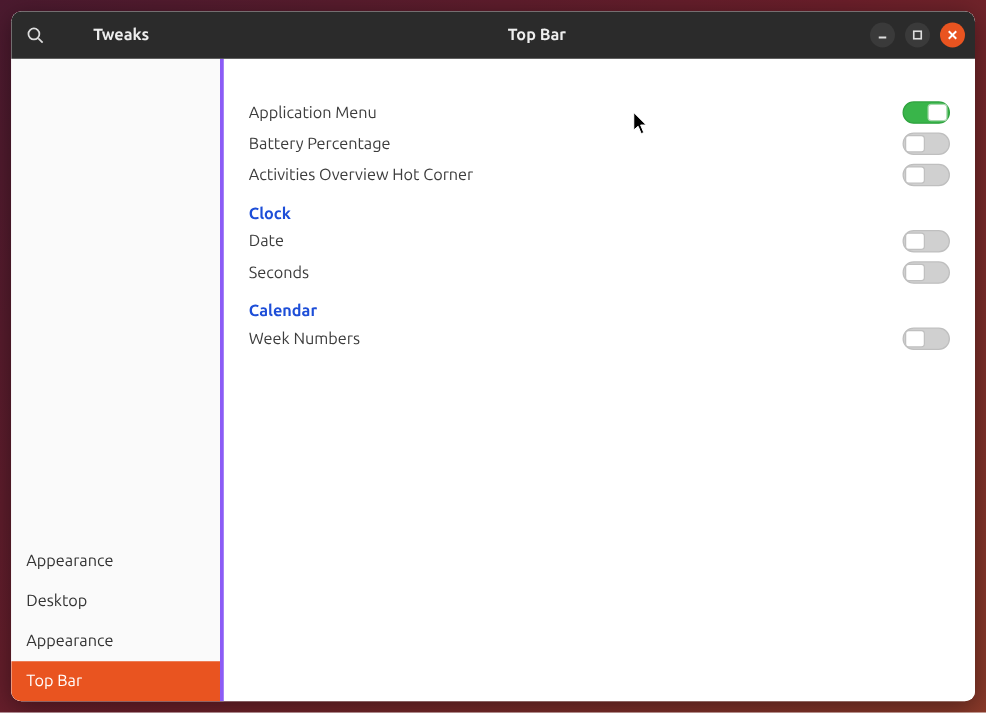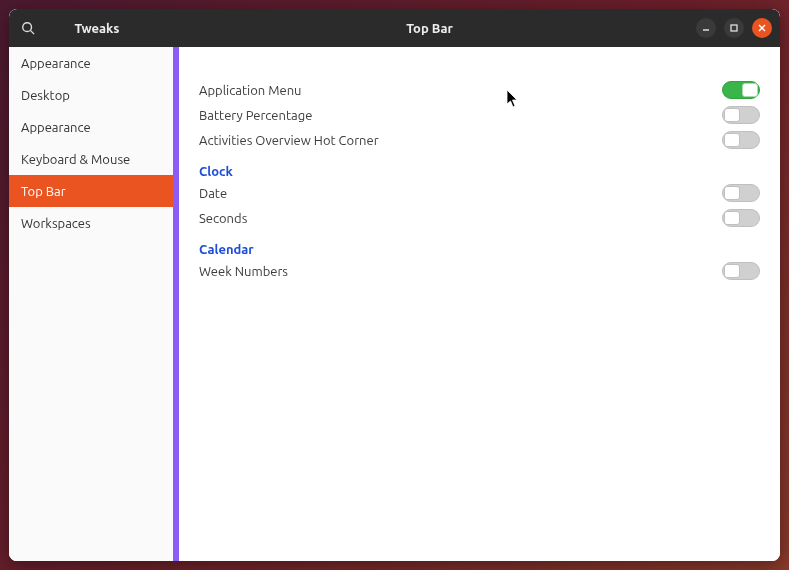--- a/index.html
+++ b/index.html
@@ -69,23 +69,24 @@
       display: flex; align-items: center; justify-content: center;
       background: #3a3a3a;
     }
     .win-btn.close { background: #e95420; }
     .win-btn svg { display: block; }
     .body {
       flex: 1; display: flex; background: #fff;
     }
     .sidebar {
       width: 170px;
-      border-right: 6px solid #8b5cf6;
+      border-right: 3px solid #8b5cf6;
       display: flex; flex-direction: column;
       background: #fafafa;
+      justify-content: flex-end;
     }
     .sidebar-item {
       padding: 9px 12px;
       font-size: 13px;
       color: #333;
       cursor: pointer;
     }
     .sidebar-item.active {
       background: #e95420;
       color: #fff;
@@ -171,23 +172,21 @@
           </svg>
       </div>
     </div>
   </div>
 
   <div class="body">
     <div class="sidebar" id="sidebar">
         <div class="sidebar-item"><span>Appearance</span></div>
         <div class="sidebar-item"><span>Desktop</span></div>
         <div class="sidebar-item"><span>Appearance</span></div>
-        <div class="sidebar-item"><span>Keyboard &amp; Mouse</span></div>
         <div class="sidebar-item active"><span>Top Bar</span></div>
-        <div class="sidebar-item"><span>Workspaces</span></div>
       </div>
 
     <div class="content">
       <div class="section" style="margin-top:16px" id="section-general">
           <div class="row">
             <span class="row-label">Application Menu</span>
             <div class="toggle on">
               <div class="knob"></div>
             </div>
           </div>

